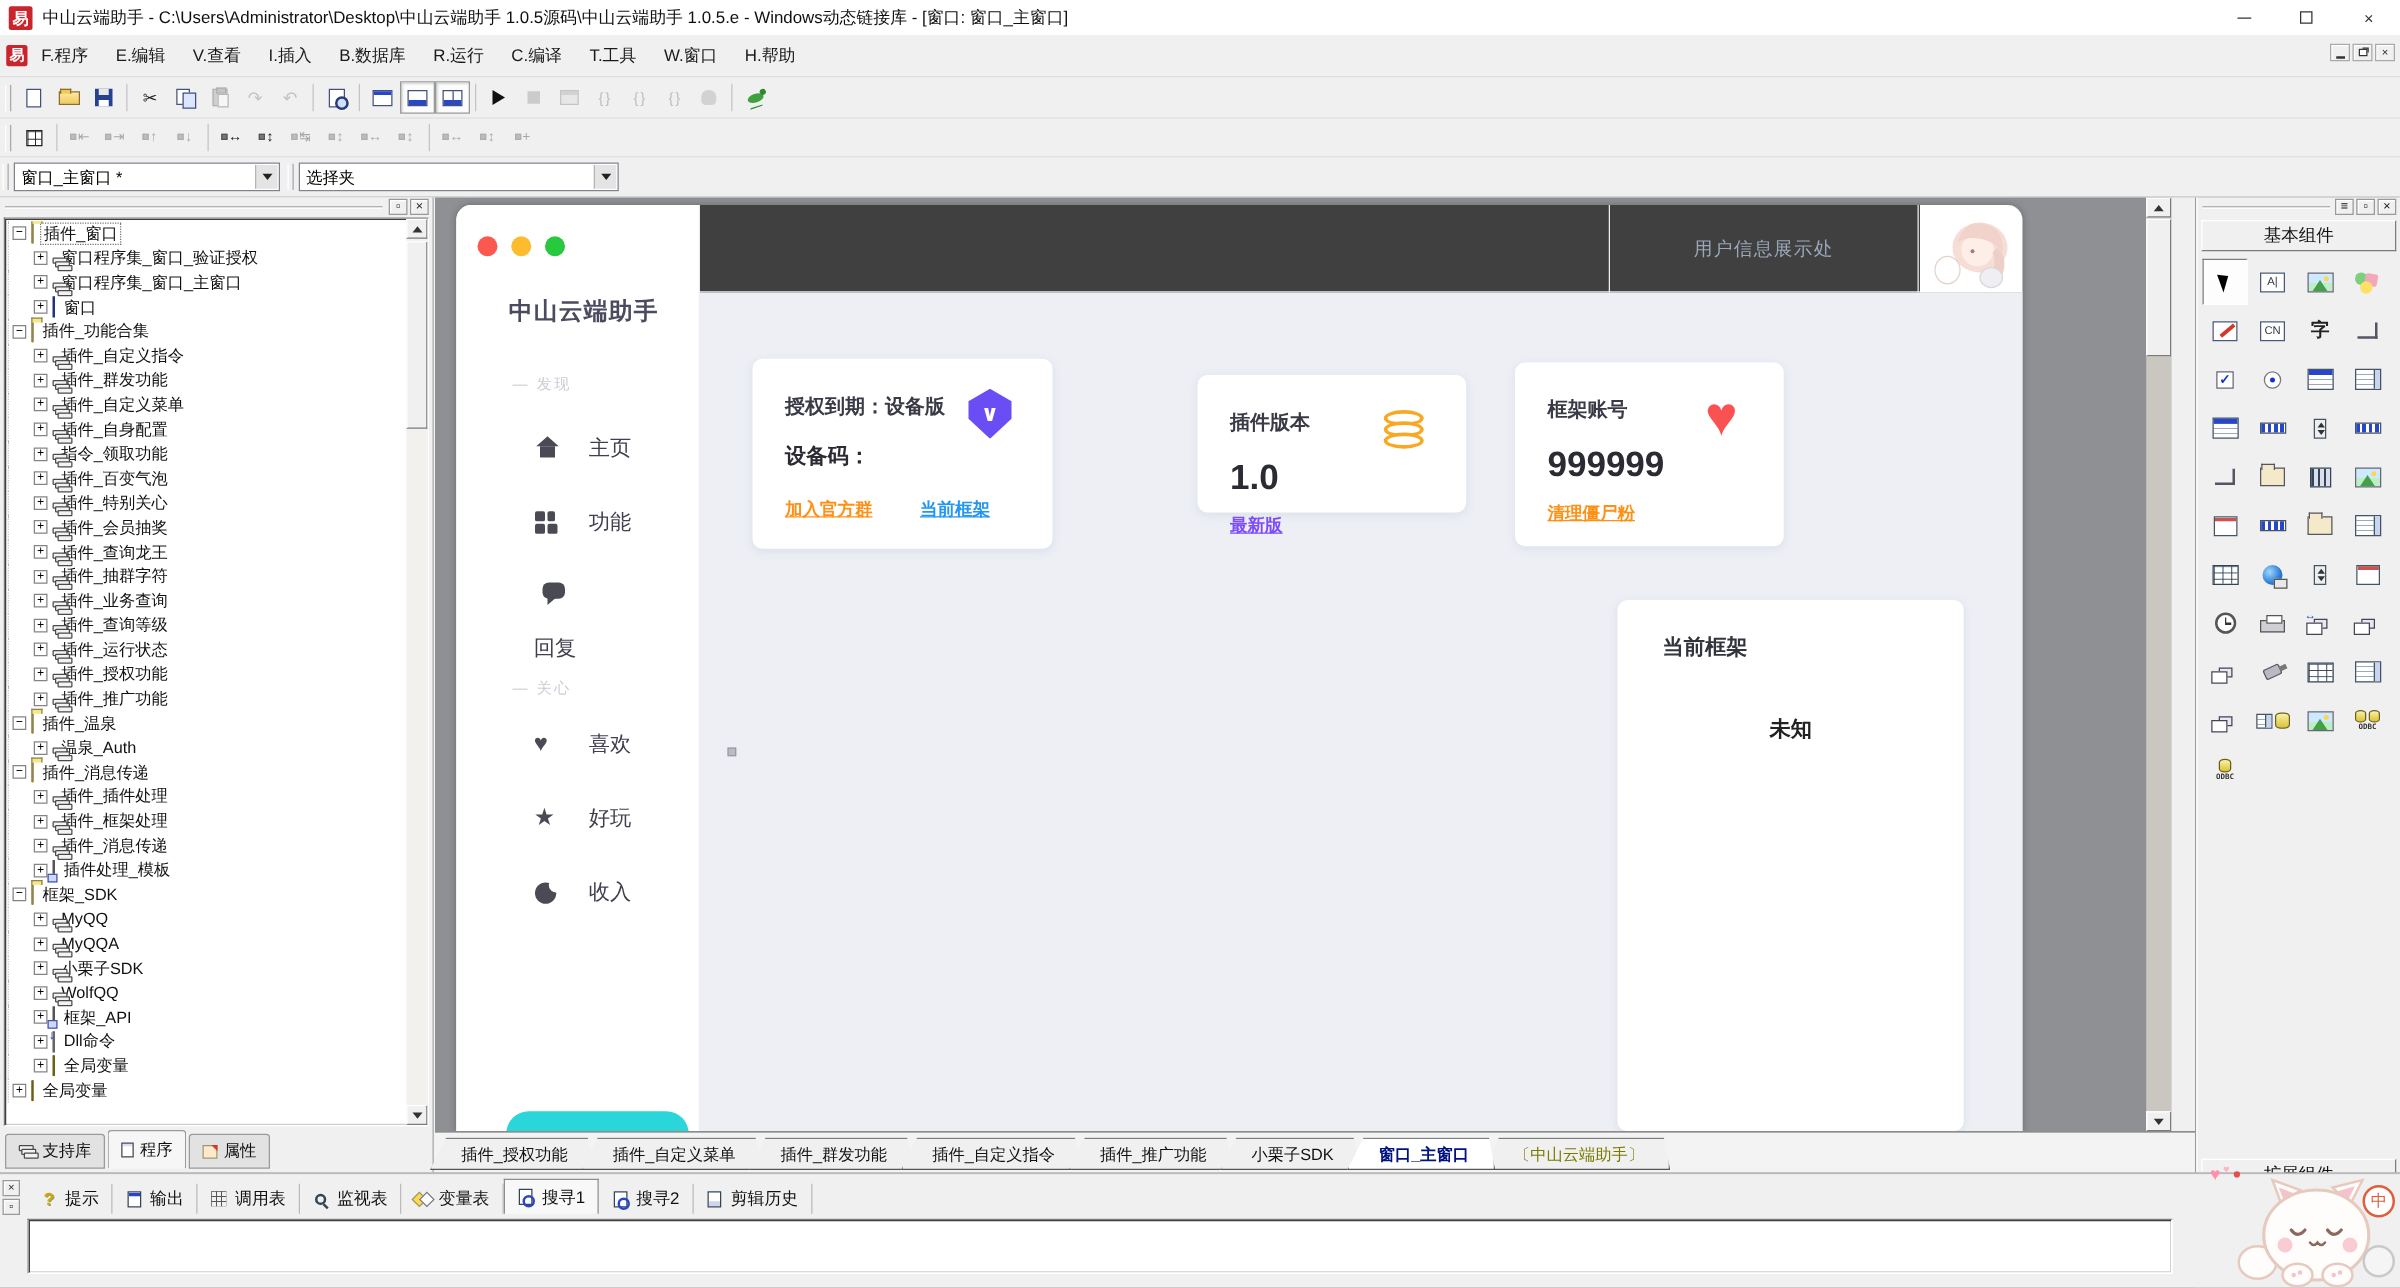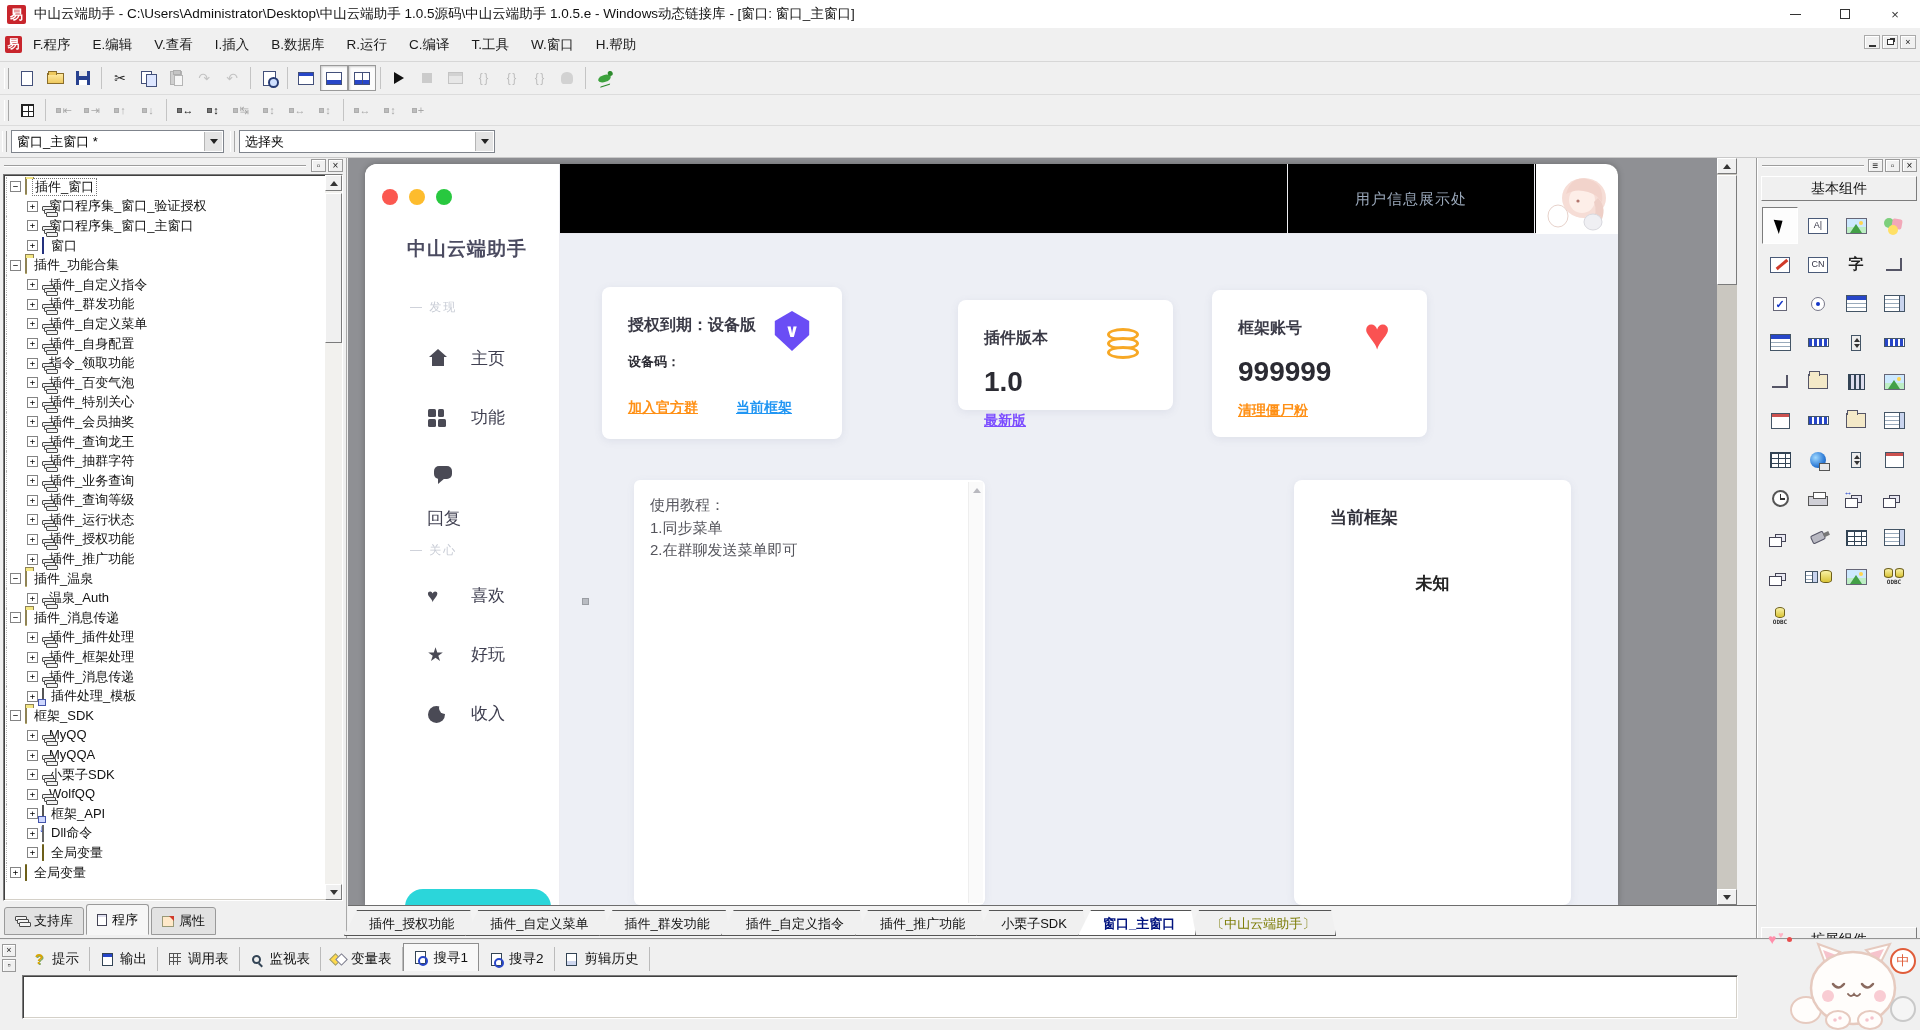--- a/index.html
+++ b/index.html
@@ -124,21 +124,21 @@
 .ic-grid b:nth-child(1){left:1px;top:1px}.ic-grid b:nth-child(2){left:11px;top:1px;width:6px}
 .ic-grid b:nth-child(3){left:1px;top:11px}.ic-grid b:nth-child(4){left:11px;top:11px}
 .ic-chat::before{content:"";position:absolute;left:1px;top:1px;width:18px;height:13px;background:#4a4a55;border-radius:5px}
 .ic-chat::after{content:"";position:absolute;left:5px;top:13px;width:0;height:0;border-top:6px solid #4a4a55;border-right:7px solid transparent}
 .gly{font-size:19px;line-height:20px;color:#4a4a55}
 .ic-person::before{content:"";position:absolute;left:1px;top:2px;width:17px;height:17px;background:#4a4a55;border-radius:50%}
 .ic-person::after{content:"";position:absolute;right:-2px;top:-2px;width:12px;height:12px;background:#fff;border-radius:50%;box-shadow:-3px 3px 0 -4px #4a4a55}
 #cyanbtn{position:absolute;left:40px;top:725px;width:146px;height:36px;background:var(--c-cyan);border-radius:18px}
 .fhandle{position:absolute;width:7px;height:7px;background:#b9bcc2;border:1px solid #9a9da3}
 #fmain{position:absolute;left:195px;top:0;right:0;height:100%;background:#edeff5}
-#fheader{position:absolute;left:0;top:0;width:100%;height:70px;background:#000000;border-bottom:1px solid #e8e8ee}
+#fheader{position:absolute;left:0;top:0;width:100%;height:70px;background:#404040;border-bottom:1px solid #e8e8ee}
 #userinfo{position:absolute;left:727px;top:0;width:248px;height:70px;border-left:1px solid #eeeef2;border-right:1px solid #eeeef2;display:flex;align-items:center;justify-content:center;color:#9aa8ba;font-size:15px;letter-spacing:1px}
 #avatar{position:absolute;left:976px;top:0;width:82px;height:70px;background:#fff}
 
 .card{position:absolute;background:#fff;border-radius:8px;box-shadow:0 2px 8px rgba(90,100,140,.10)}
 .cardtitle{position:absolute;left:26px;top:28px;font-size:16px;color:#3a3a46;font-weight:bold}
 .cardvalue{position:absolute;left:26px;top:66px;font-size:28px;color:#2b2b33;font-weight:bold}
 .cardlinks{position:absolute;left:26px;top:112px;display:flex;gap:38px;font-size:14px;font-weight:bold}
 .lnk{text-decoration:underline}
 .lnk.orange{color:var(--c-orange)}.lnk.blue{color:var(--c-blue)}.lnk.purple{color:var(--c-purple)}
 .cicon{position:absolute;right:26px;top:20px;width:48px;height:48px;display:flex;align-items:center;justify-content:center}
@@ -721,21 +721,21 @@
               <path d="M62 34 Q72 44 64 60 L56 58 Q62 48 58 38Z" fill="#eecfc7"></path>
               <circle cx="42" cy="37" r="1.6" fill="#b2766d"></circle>
               <ellipse cx="22" cy="52" rx="10" ry="11" fill="#fff" stroke="#e7d2cb"></ellipse>
               <ellipse cx="57" cy="58" rx="9" ry="8" fill="#efeff3" stroke="#d8d8de"></ellipse>
             </svg>
           </div>
         </div>
 
         <div class="card" style="left:42px;top:123px;width:240px;height:152px">
           <div class="cardtitle">授权到期：设备版</div>
-          <div class="cardvalue" style="font-size:13px">设备码：</div>
+          <div class="cardvalue" style="font-size:17px">设备码：</div>
           <div class="cicon">
               <span class="ci-diamond">∨</span>
             </div>
           <div class="cardlinks">
             <span class="lnk orange">加入官方群</span>
             <span class="lnk blue">当前框架</span>
           </div>
         </div>
         <div class="card" style="left:398px;top:136px;width:215px;height:110px">
           <div class="cardtitle">插件版本</div>
@@ -755,28 +755,20 @@
           <div class="cardtitle">框架账号</div>
           <div class="cardvalue">999999</div>
           <div class="cicon">
               <span class="ci-heart">♥</span>
             </div>
           <div class="cardlinks">
             <span class="lnk orange">清理僵尸粉</span>
           </div>
         </div>
 
-        <div id="tutorial" style="left:74px;top:316px;width:351px;height:425px;position:absolute;padding:14px 26px 0 16px">
-          <div class="tline">使用教程：</div>
-          <div class="tline">1.同步菜单</div>
-          <div class="tline">2.在群聊发送菜单即可</div>
-          <div id="tutscroll">
-              <s></s>
-            </div>
-        </div>
 
         <div id="framecard" class="card" style="left:734px;top:316px;width:277px;height:425px">
           <div class="fctitle">当前框架</div>
           <div class="fcvalue">未知</div>
         </div>
       </div>
       <span class="fhandle" style="left:217px;top:434px"></span>
     </div>
     <div id="dscroll">
       <div class="sbb up" style="top:0;width:20px">

